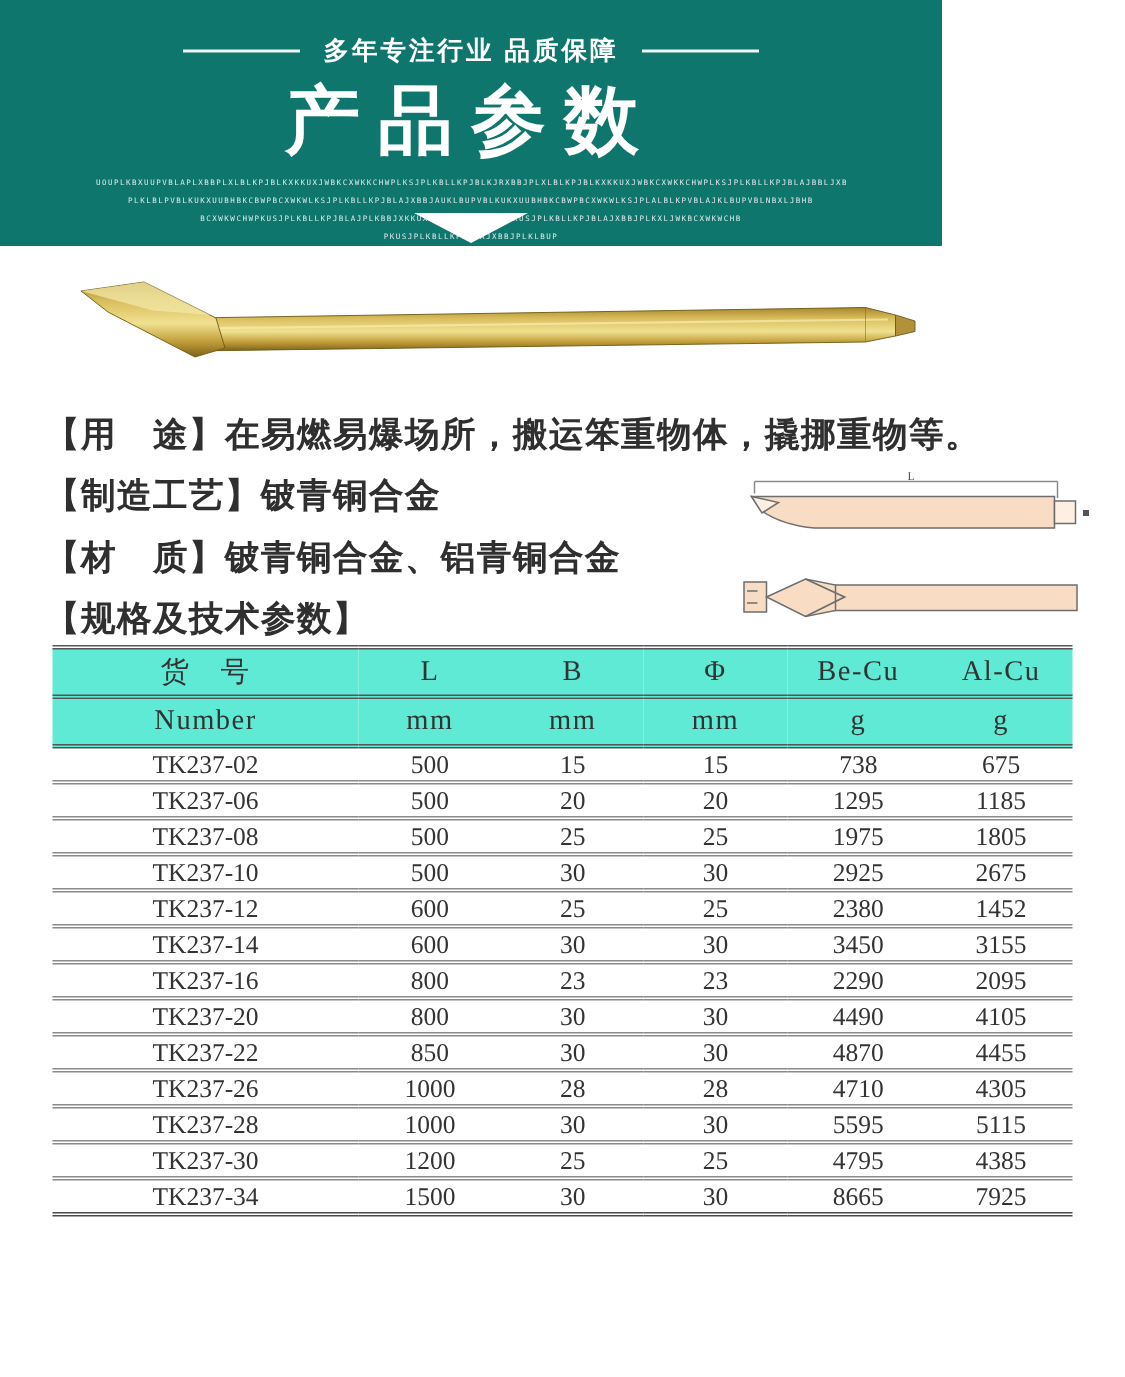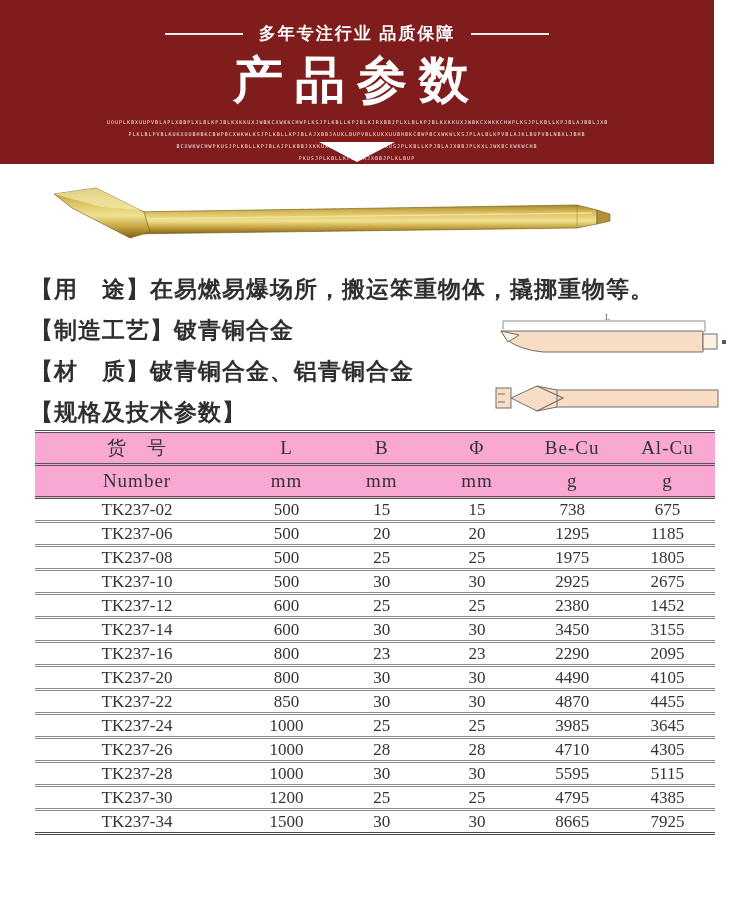--- a/index.html
+++ b/index.html
@@ -1,20 +1,20 @@
 <!DOCTYPE html>
 <html><head>
 <meta charset="utf-8">
 <style>
   html,body{margin:0;padding:0;background:#ffffff;}
   .page{position:relative;width:750px;height:918px;background:#ffffff;overflow:hidden;
         font-family:"Liberation Sans","DejaVu Sans",sans-serif;}
 
   
-  .banner{position:relative;width:714px;height:164px;background:#7f1d1d;text-align:center;
+  .banner{position:relative;width:628px;height:164px;background:#0f766e;text-align:center;
           color:#ffffff;overflow:hidden;}
   .tagline-row{display:flex;align-items:center;justify-content:center;padding-top:22px;}
   .rule{display:inline-block;width:78px;height:2px;background:#ffffff;opacity:.92;}
   .tagline{font-size:17px;font-weight:bold;letter-spacing:2px;margin:0 16px;color:#ffffff;}
   .banner-title{margin:2px 0 0 0;font-size:50px;font-weight:bold;letter-spacing:12px;color:#ffffff;text-align:center;}
   .noise{margin-top:5px;font-size:5px;line-height:7px;letter-spacing:1px;color:#ffffff;
          opacity:.85;max-width:500px;margin-left:auto;margin-right:auto;
          font-family:"DejaVu Sans Mono",monospace;white-space:nowrap;overflow:hidden;}
   .triangle{position:absolute;bottom:2px;left:50%;transform:translateX(-50%);
             width:0;height:0;border-left:38px solid transparent;border-right:38px solid transparent;
@@ -32,21 +32,21 @@
   .drawings{position:absolute;top:314px;left:493px;width:252px;height:108px;}
   .drawings svg{display:block;}
   .dim-label{font-size:8px;fill:#555;font-family:"Liberation Serif",serif;}
 
   
   .table-wrap{position:absolute;top:430px;left:35px;width:680px;}
   table.spec{width:100%;border-collapse:collapse;table-layout:fixed;
              font-family:"Liberation Serif","DejaVu Serif",serif;color:#333;}
   table.spec col.c0{width:30%;}
   table.spec col.cn{width:14%;}
-  table.spec thead th{background:#f9a8d4;font-weight:normal;font-size:19px;height:28px;
+  table.spec thead th{background:#5eead4;font-weight:normal;font-size:19px;height:28px;
                       border-bottom:3px double #555;letter-spacing:1px;}
   table.spec thead tr:first-child th{border-top:3px double #555;}
   table.spec tbody td{text-align:center;font-size:17px;height:21px;
                       border-bottom:3px double #8a8a8a;padding:0;}
   table.spec tbody tr:last-child td{border-bottom:3px double #4a4a4a;}
 </style>
 </head>
 <body>
 
 <div class="page">
@@ -213,28 +213,20 @@
           </tr>
           <tr>
             <td>TK237-22</td>
             <td>850</td>
             <td>30</td>
             <td>30</td>
             <td>4870</td>
             <td>4455</td>
           </tr>
           <tr>
-            <td>TK237-24</td>
-            <td>1000</td>
-            <td>25</td>
-            <td>25</td>
-            <td>3985</td>
-            <td>3645</td>
-          </tr>
-          <tr>
             <td>TK237-26</td>
             <td>1000</td>
             <td>28</td>
             <td>28</td>
             <td>4710</td>
             <td>4305</td>
           </tr>
           <tr>
             <td>TK237-28</td>
             <td>1000</td>

